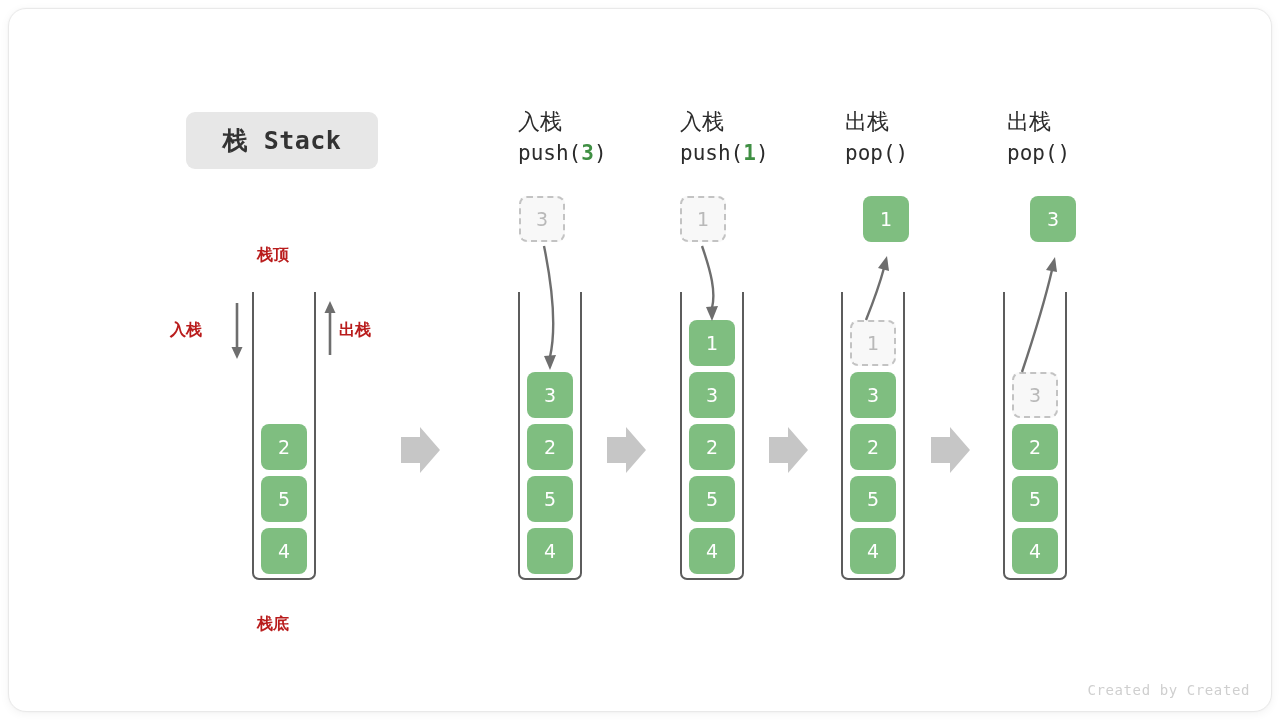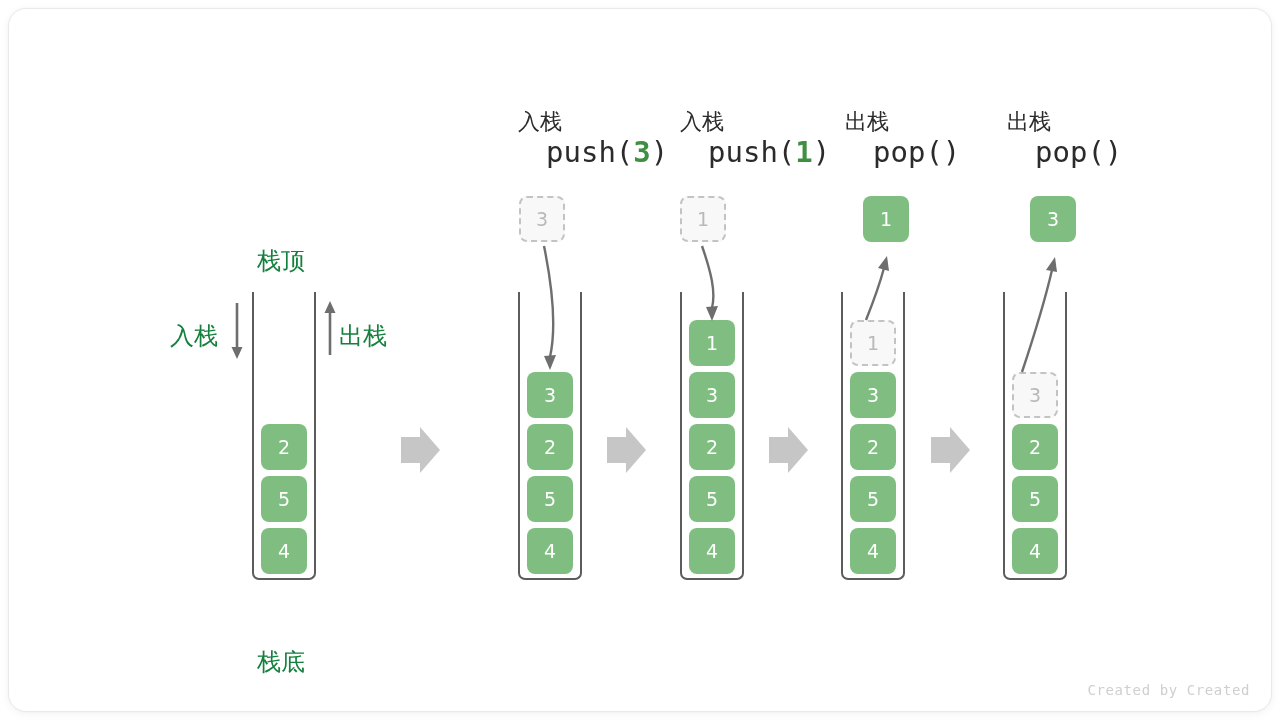--- a/index.html
+++ b/index.html
@@ -59,40 +59,39 @@
     color: #333333;
     font-size: 25px;
     font-weight: bold;
     font-family: "DejaVu Sans Mono", "Liberation Mono", monospace;
     letter-spacing: 0.5px;
   }
 
   
   .cn-label {
     position: absolute;
-    color: #15803d;
-    font-size: 24px;
-    font-weight: normal;
+    color: #b91c1c;
+    font-size: 16px;
+    font-weight: bold;
     font-family: "DejaVu Sans", "Liberation Sans", sans-serif;
     white-space: nowrap;
   }
 
   .col-caption {
     position: absolute;
     color: #2b2b2b;
     font-size: 22px;
     line-height: 31px;
     white-space: nowrap;
     font-family: "DejaVu Sans", "Liberation Sans", sans-serif;
   }
   .col-caption .op {
     font-family: "DejaVu Sans Mono", "Liberation Mono", monospace;
-    font-size: 29px;
+    font-size: 21px;
     letter-spacing: 0px;
-    margin-left: 28px;
   }
   .col-caption .arg {
     color: #3f8f43;
     font-weight: bold;
   }
 
   
   .stack-box {
     position: absolute;
     width: 64px;
@@ -151,23 +150,24 @@
   }
 </style>
 </head>
 <body>
 
 <div class="page">
   <div class="card-frame"></div>
 
   <div class="canvas">
 
+    <div class="title-chip">栈 Stack</div>
 
     <div class="cn-label" style="left:257px; top:245px;">栈顶</div>
-    <div class="cn-label" style="left:257px; top:646px;">栈底</div>
+    <div class="cn-label" style="left:257px; top:614px;">栈底</div>
     <div class="cn-label" style="left:170px; top:320px;">入栈</div>
     <div class="cn-label" style="left:339px; top:320px;">出栈</div>
 
     <div class="stack-box" style="left:252px; top:292px;"></div>
     <div class="cell solid" style="left:261px; top:424px;">2</div>
     <div class="cell solid" style="left:261px; top:476px;">5</div>
     <div class="cell solid" style="left:261px; top:528px;">4</div>
 
     <div class="col-caption" style="left:518px; top:106px;">
       <span>入栈</span><br>

